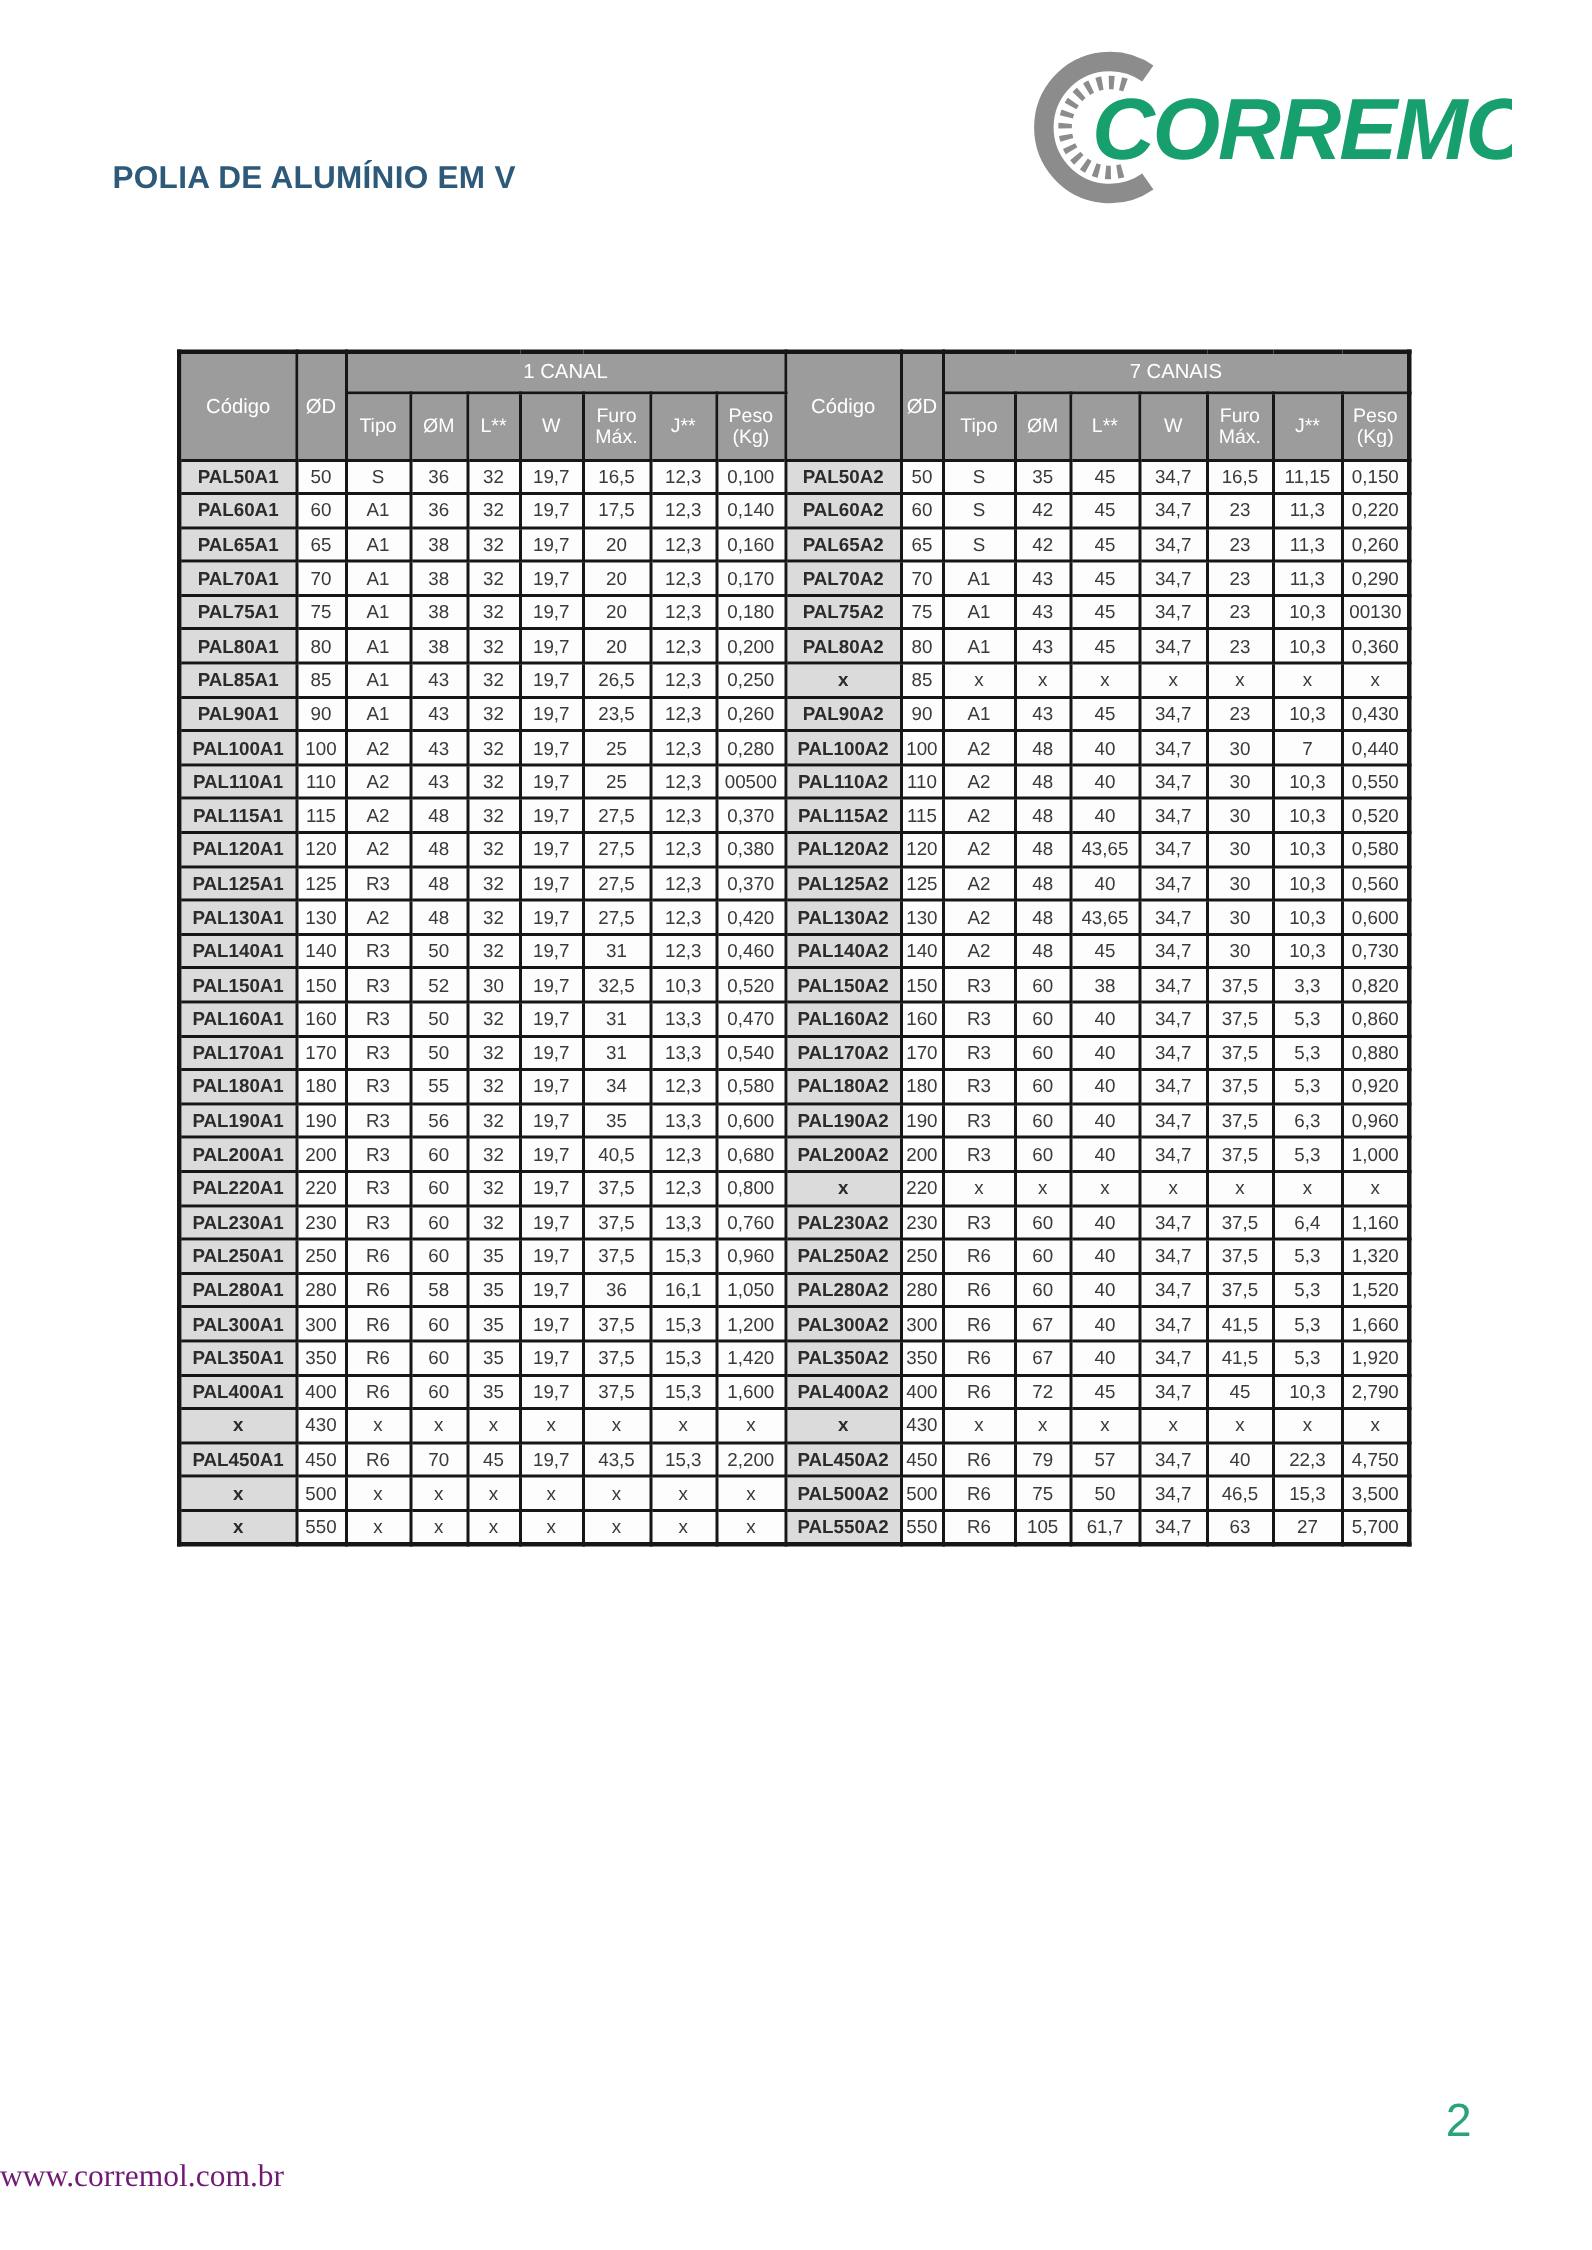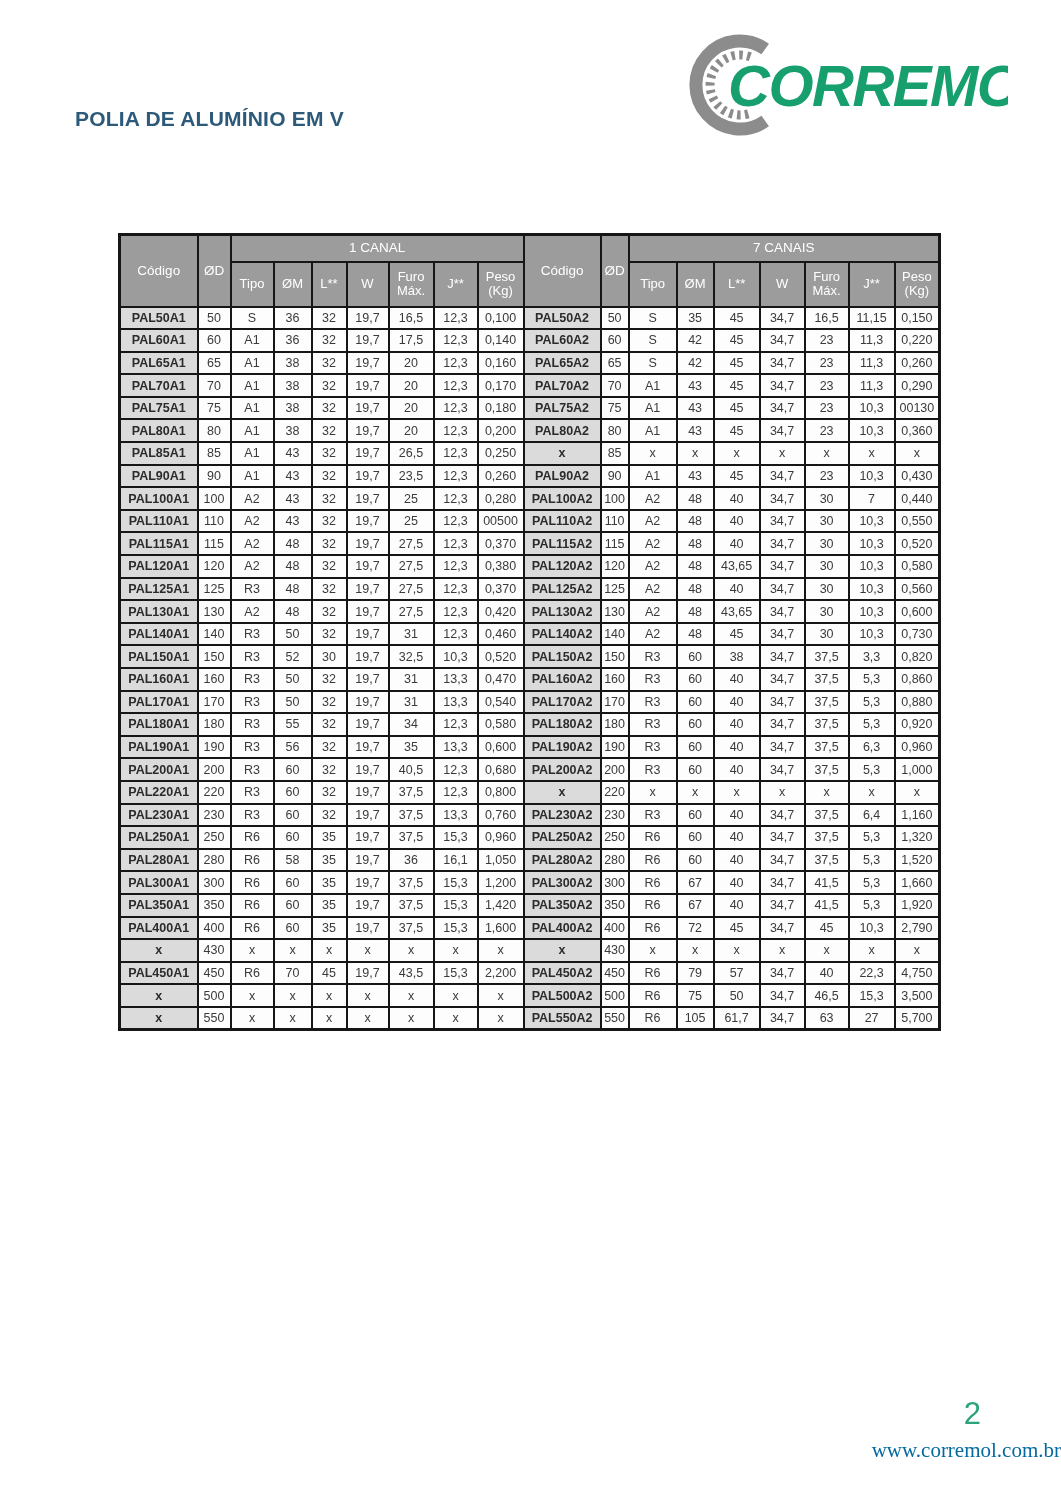--- a/index.html
+++ b/index.html
@@ -36,22 +36,22 @@
   table.spec thead tr.sub-row th { height: 45px; }
   table.spec tbody td {
     height: 22.6px; font-size: 12.5px; color: #3a3a3a;
     background: #fdfdfd; padding: 0 1px; white-space: nowrap;
   }
   table.spec tbody td.codigo {
     background: #DBDBDB; color: #2b2b2b; font-weight: bold;
   }
   .footer-url {
     position: absolute; left: 0; top: 1438px; width: 100%;
-    text-align: right; font-family: "Liberation Serif", serif;
-    font-size: 21px; color: #0369a1;
+    text-align: left; font-family: "Liberation Serif", serif;
+    font-size: 21px; color: #701a75;
   }
   .page-number {
     position: absolute; right: 80px; top: 1396px;
     font-size: 31px; color: #2AA37C; font-family: "Liberation Sans", sans-serif;
   }
 </style>
 </head>
 <body>
 
 <div class="page-title">

